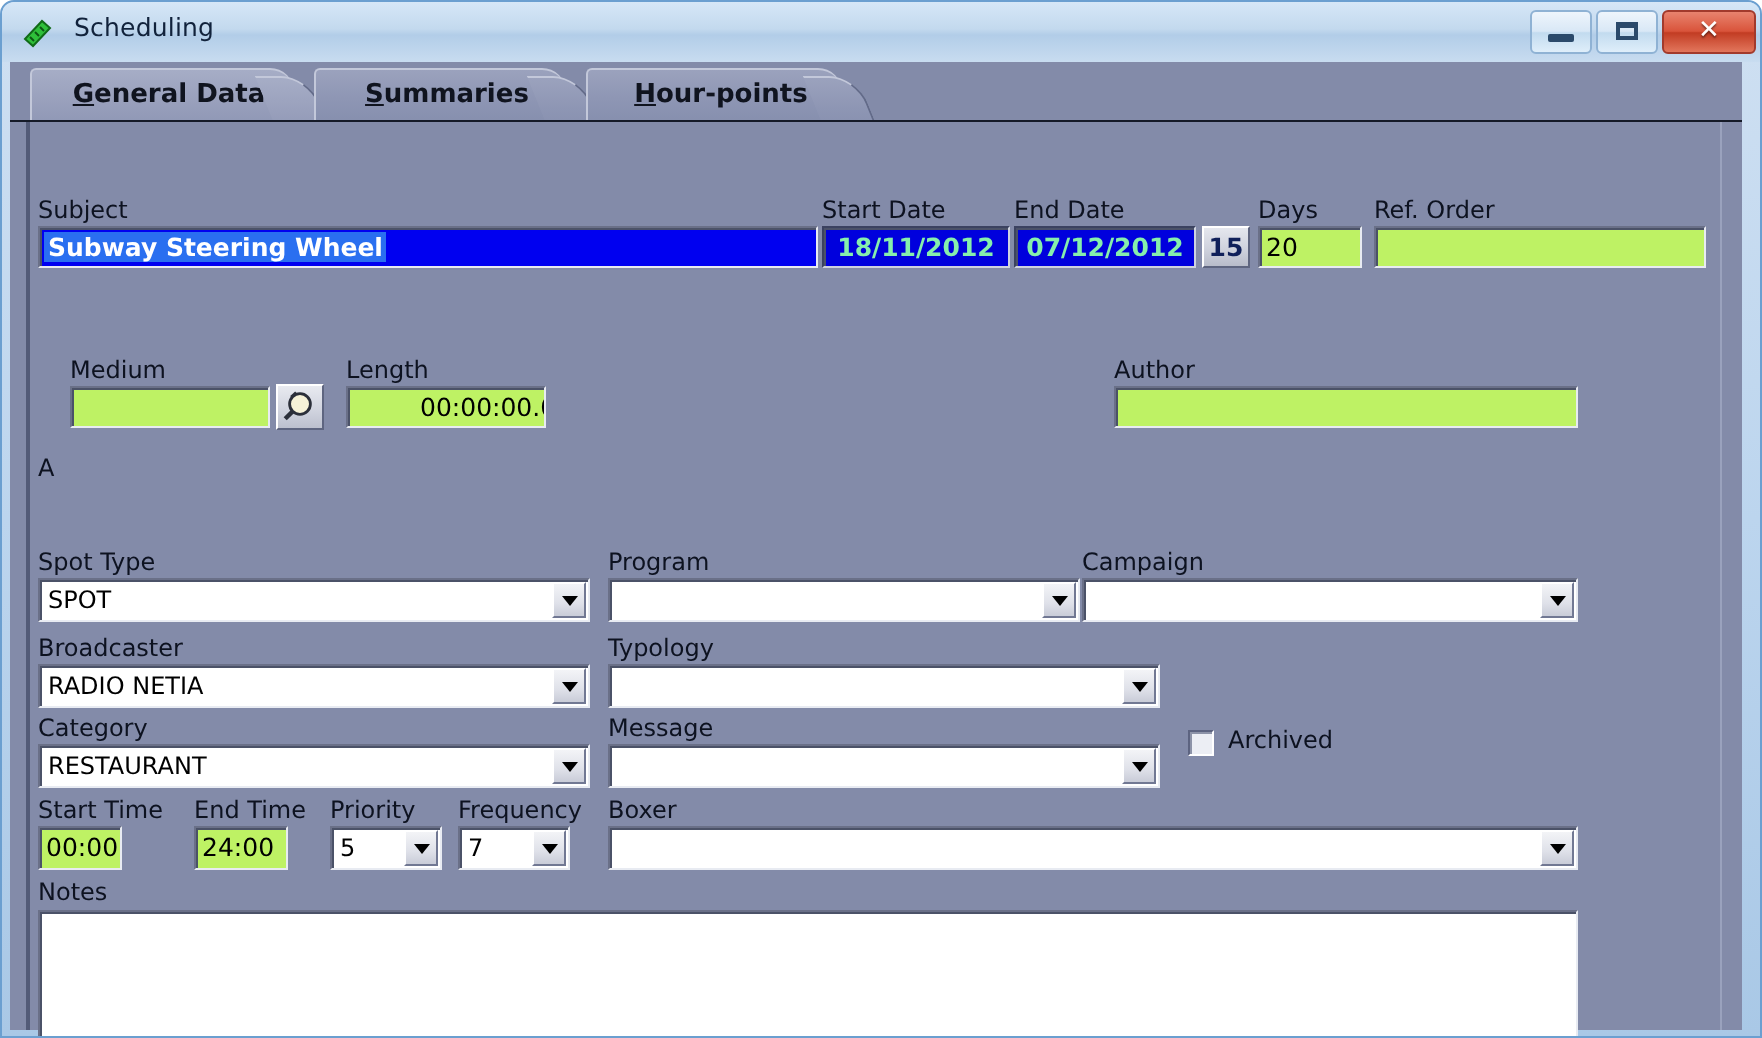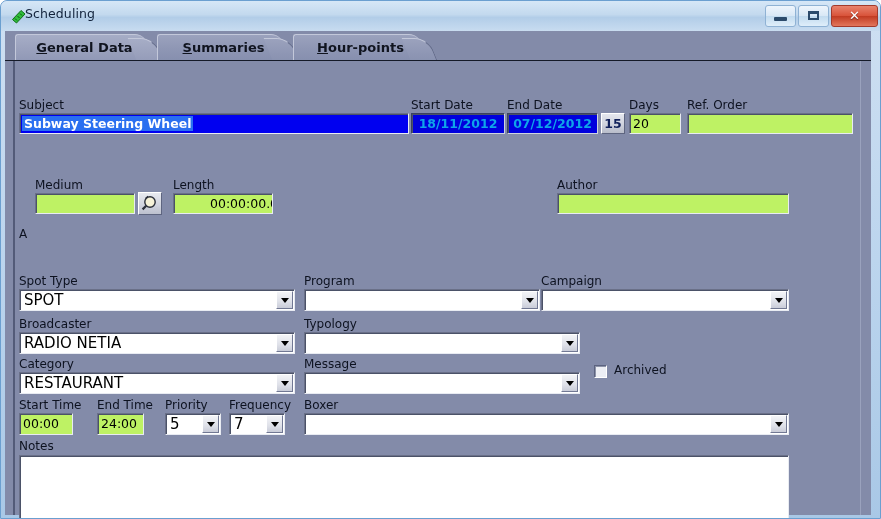--- a/index.html
+++ b/index.html
@@ -36,21 +36,21 @@
     background: linear-gradient(180deg,#d6e7f7 0%,#c3d9ee 45%,#b2cde8 55%,#c8dcf0 100%);
     border-radius: 6px 6px 0 0;
   }
   .title-icon {
     position: absolute;
     left: 9px; top: 7px;
     width: 17px; height: 17px;
   }
   .title-text {
     position: absolute;
-    left: 24px; top: 5px;
+    left: 36px; top: 5px;
     font-size: 12.5px;
     color: #11223b;
     letter-spacing: .1px;
     white-space: nowrap;
   }
   .winbtns {
     position: absolute;
     right: 4px; top: 4px;
     display: flex;
     gap: 2px;
@@ -193,21 +193,21 @@
     box-shadow: inset 1px 1px 0 #4b5268;
     font-size: 12.5px;
     color: #000000;
     line-height: 19px;
     padding-left: 3px;
     overflow: hidden;
     white-space: nowrap;
   }
   .fld.blue {
     background: #0000dd;
-    color: #0ea5e9;
+    color: #86efac;
     font-weight: bold;
     text-align: center;
     padding-left: 0;
     border-color: #3b4260 #ced3e0 #ced3e0 #3b4260;
   }
   .fld.subject {
     background: #0000f0;
     padding-left: 2px;
   }
   .sel-text {
@@ -224,21 +224,21 @@
     box-sizing: border-box;
     background: #ffffff;
     border: 1px solid;
     border-color: #6a7088 #e8ebf2 #e8ebf2 #6a7088;
     box-shadow: inset 1px 1px 0 #4b5268;
   }
   .combo .cval {
     position: absolute;
     left: 4px; top: 0;
     right: 22px;
-    font-size: 15px;
+    font-size: 12px;
     color: #000;
     line-height: 20px;
     overflow: hidden;
     white-space: nowrap;
   }
   .cbtn {
     position: absolute;
     right: 1px; top: 1px;
     width: 17px;
     bottom: 1px;
@@ -433,21 +433,21 @@
       <span class="lbl" style="left:299px; top:296px;">Message</span>
       <div class="combo" style="left:299px; top:311px; width:276px; height:22px;">
         <span class="cval"></span>
         <span class="cbtn"></span>
       </div>
 
       <span class="cbox" style="left:589px; top:304px;"></span>
       <span class="lbl" style="left:609px; top:302px;">Archived</span>
 
       <span class="lbl" style="left:14px; top:337px;">Start Time</span>
-      <div class="fld" style="left:14px; top:352px; width:54px; height:22px; line-height:20px;">00:00</div>
+      <div class="fld" style="left:14px; top:352px; width:42px; height:22px; line-height:20px;">00:00</div>
 
       <span class="lbl" style="left:92px; top:337px;">End Time</span>
       <div class="fld" style="left:92px; top:352px; width:47px; height:22px; line-height:20px;">24:00</div>
 
       <span class="lbl" style="left:160px; top:337px;">Priority</span>
       <div class="combo" style="left:160px; top:352px; width:56px; height:22px;">
         <span class="cval">5</span>
         <span class="cbtn"></span>
       </div>
 

